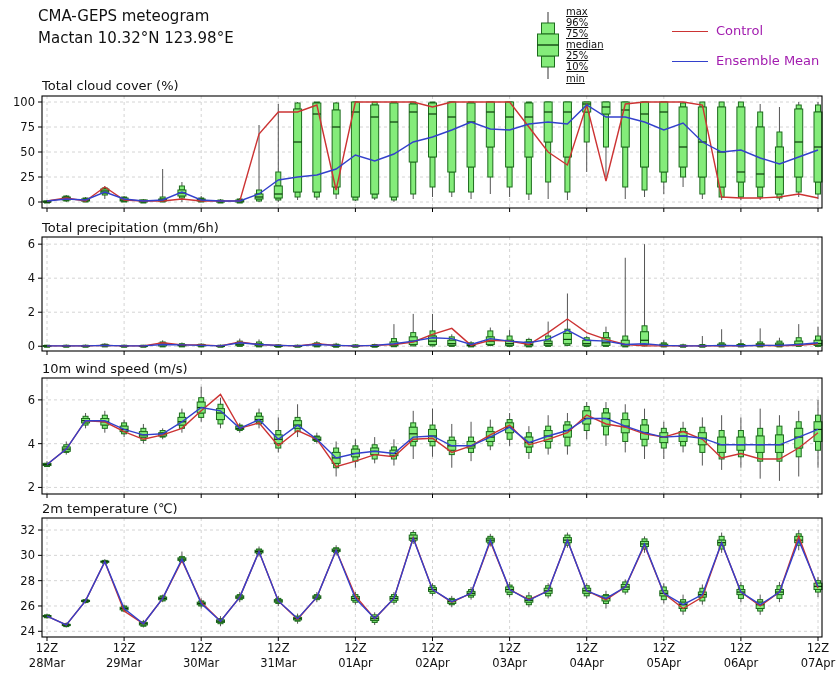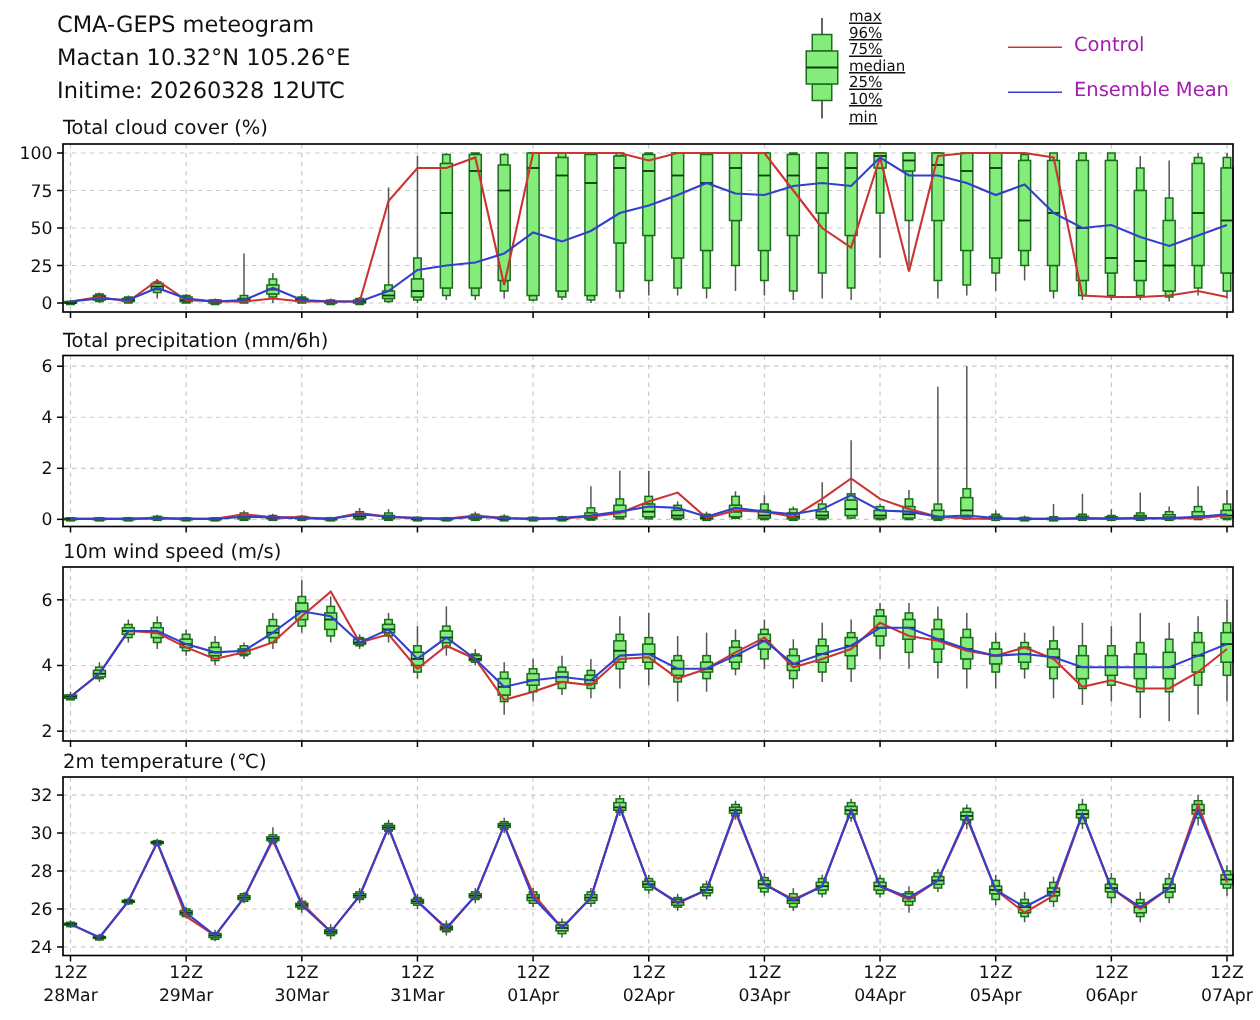--- a/index.html
+++ b/index.html
@@ -11,22 +11,21 @@
   .legend-label{position:absolute;font-size:10px;line-height:11px;color:#111;white-space:nowrap;text-decoration:underline;}
   .series-item-label{position:absolute;font-size:13px;color:#a21caf;white-space:nowrap;}
   .series-line{position:absolute;width:36px;height:0;border-top:1.8px solid #c00;}
 </style>
 </head>
 <body>
 
 <div id="fig">
 
   <div class="hdr" style="top:6px">CMA-GEPS meteogram</div>
-  <div class="hdr" style="top:28px">Mactan 10.32°N 105.26°E</div>
-  <div class="hdr" style="top:50px">Initime: 20260328 12UTC</div>
+  <div class="hdr" style="top:28px">Mactan 10.32°N 123.98°E</div>
 
   <svg width="36" height="92" style="position:absolute;left:530px;top:0">
     <line x1="18" y1="12" x2="18" y2="79" stroke="#555" stroke-width="1.2"></line>
     <rect x="11.5" y="23" width="13" height="11" fill="#84ec7a" stroke="#1d6b1d" stroke-width="1"></rect>
     <rect x="11.5" y="56" width="13" height="11" fill="#84ec7a" stroke="#1d6b1d" stroke-width="1"></rect>
     <rect x="7.5" y="34" width="21" height="22" fill="#84ec7a" stroke="#1d6b1d" stroke-width="1"></rect>
     <line x1="7.5" y1="45" x2="28.5" y2="45" stroke="#0a3a0a" stroke-width="1.3"></line>
   </svg>
   <div>
     <span class="legend-label" style="left:566px;top:6px">max</span>

